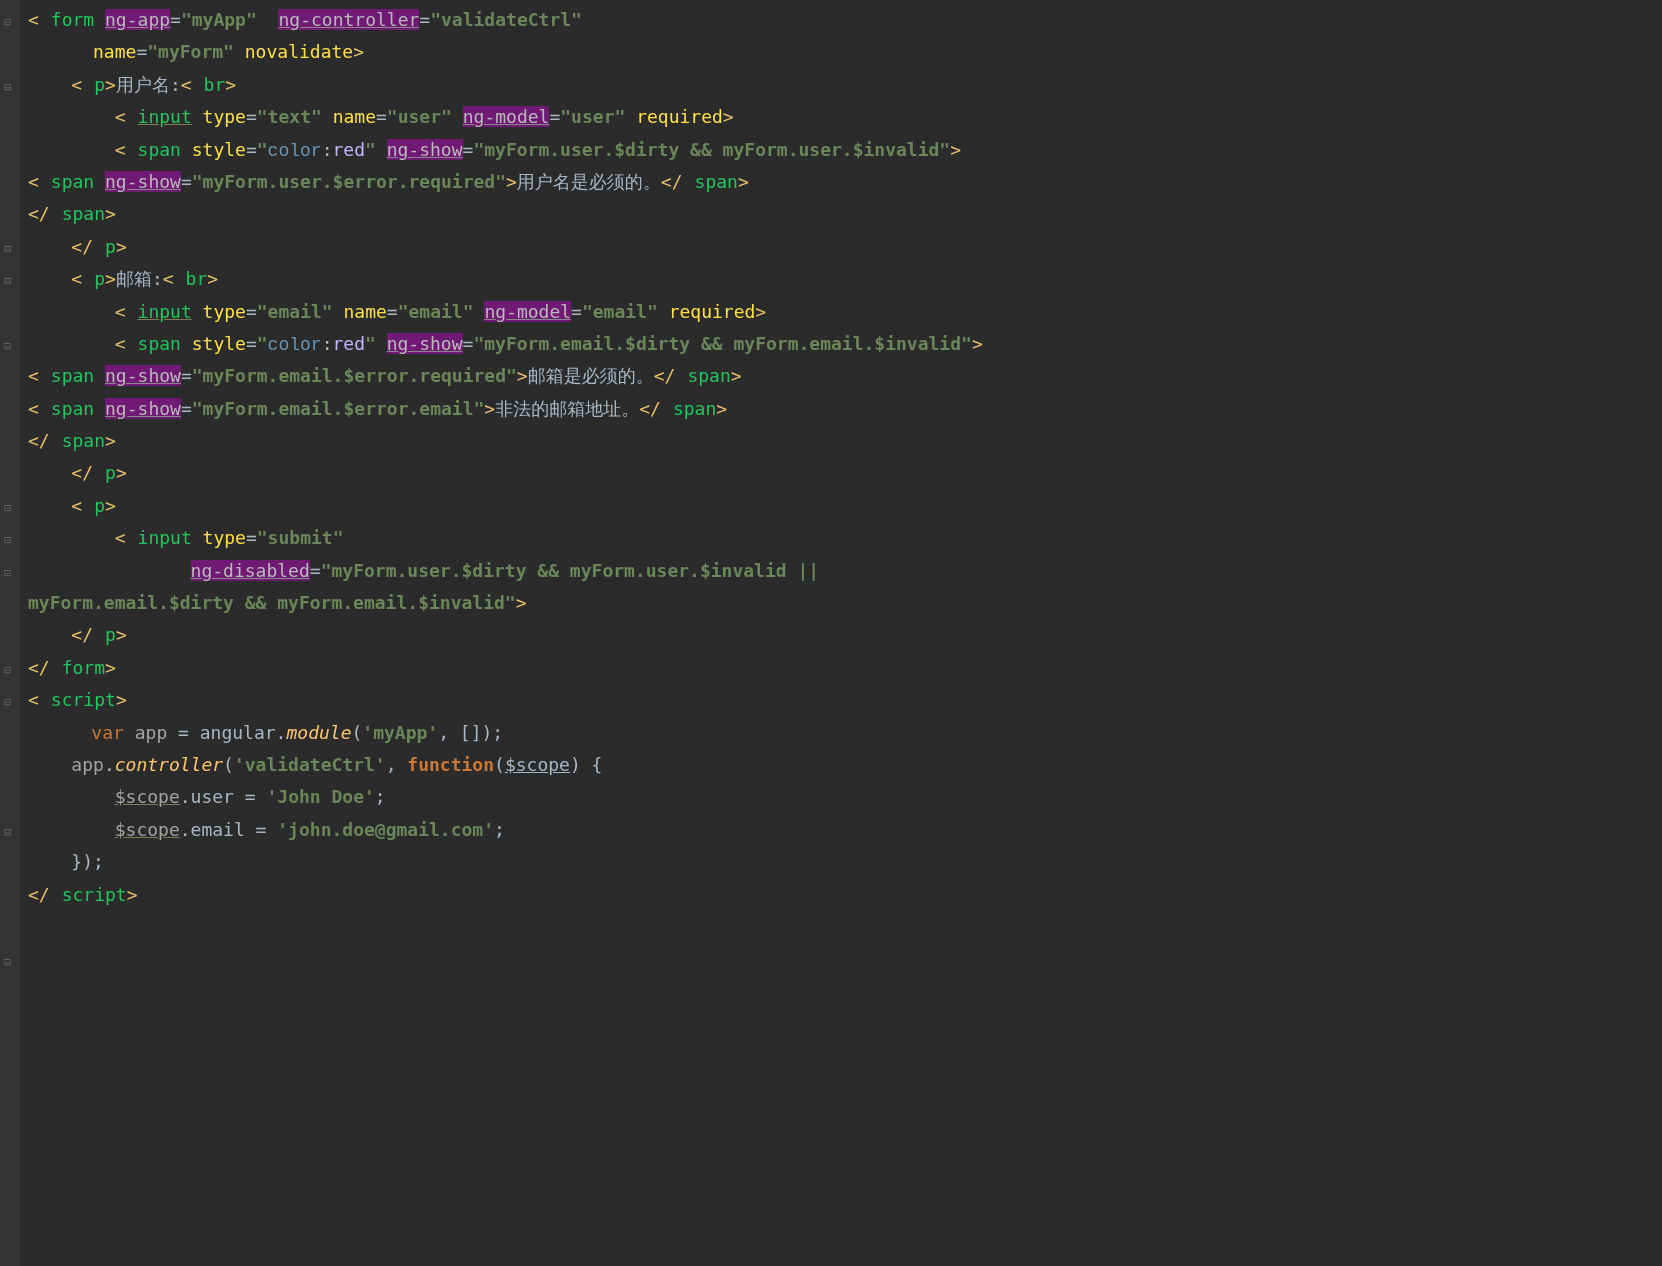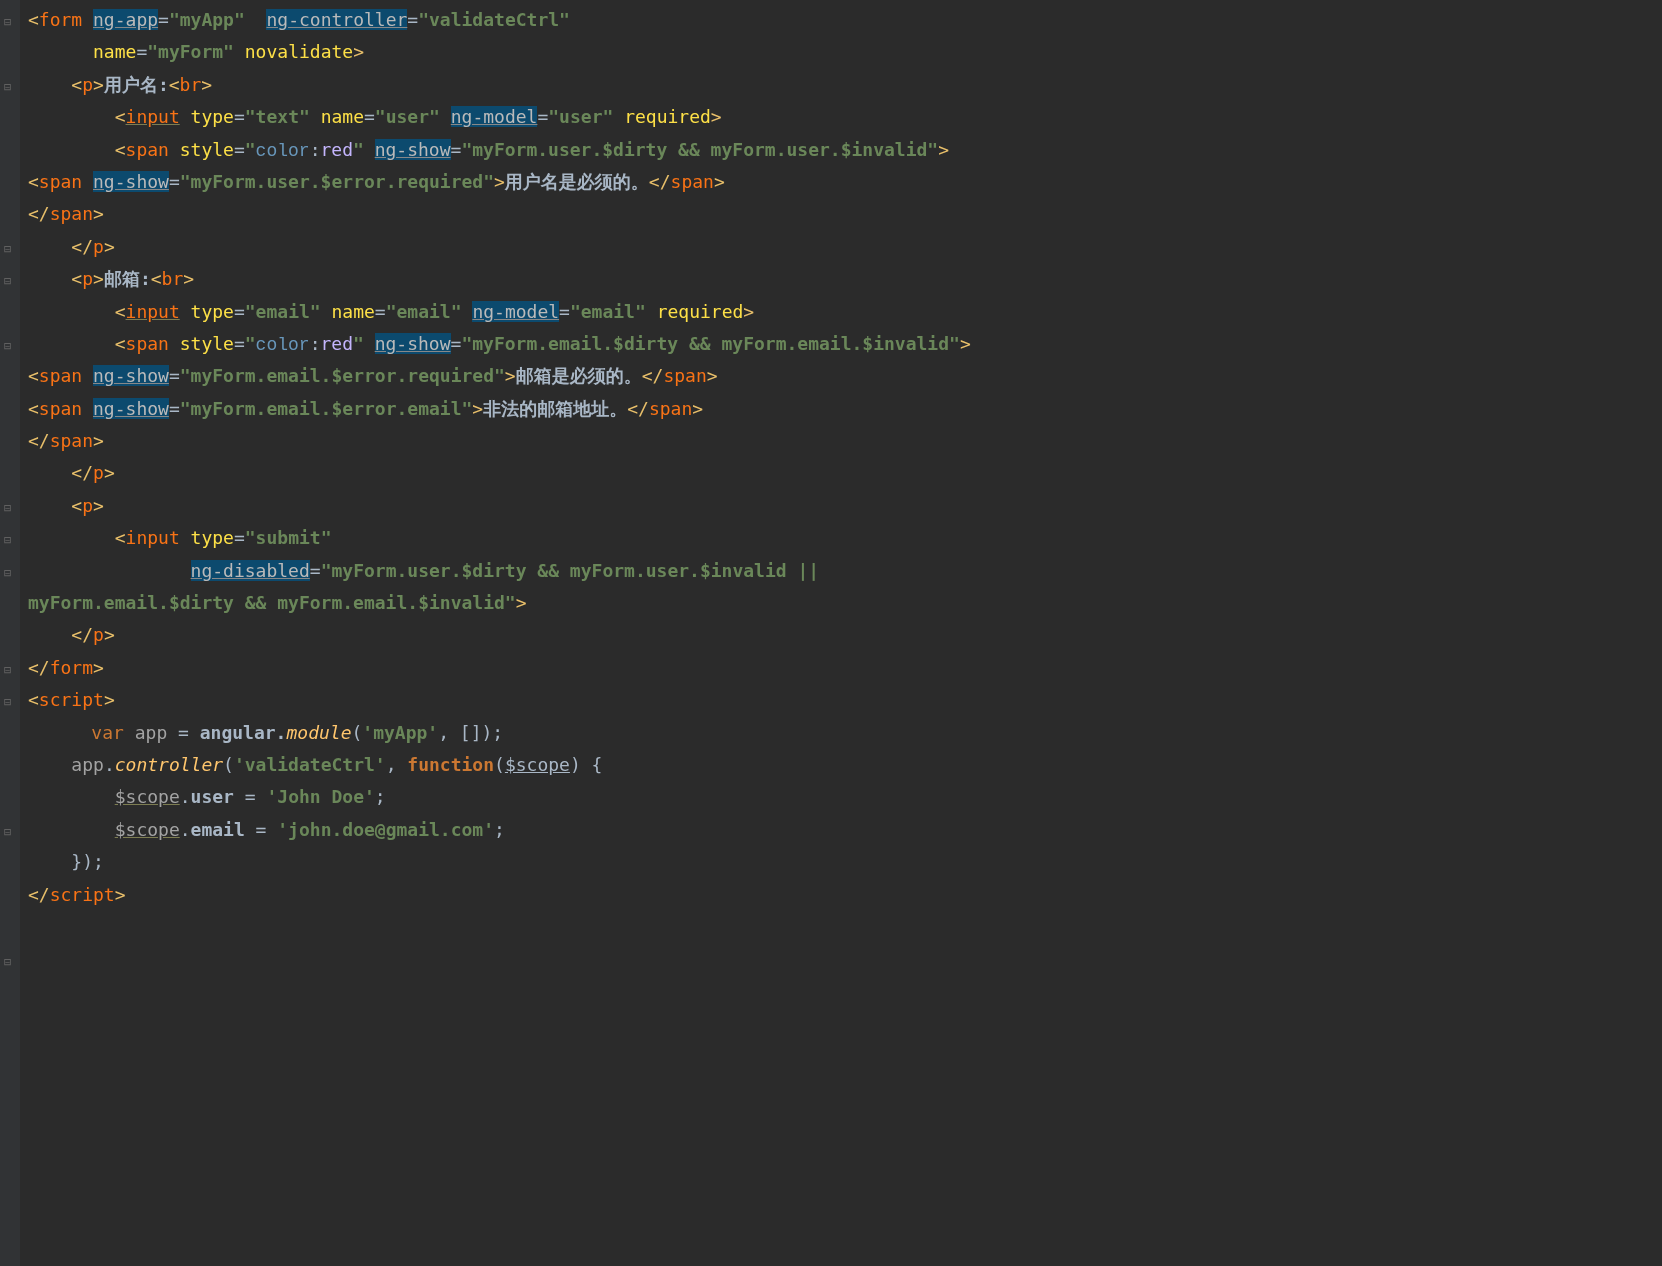--- a/index.html
+++ b/index.html
@@ -36,27 +36,27 @@
   }
   .code {
     padding: 4px 0 4px 8px;
     white-space: pre;
     font-family: inherit;
   }
   .line {
     height: 32.4px;
   }
   
-  .tag        { color: #f97316; }             
+  .tag        { color: #22c55e; margin-left: 12px; }             
   .punc       { color: #e8bf6a; }             
   .attr       { color: #fde047; }             
-  .attr-hl    { color: #bababa; background: #0c4a6e; text-decoration: underline; text-decoration-color:#888; } 
+  .attr-hl    { color: #bababa; background: #701a75; text-decoration: underline; text-decoration-color:#888; } 
   .eq         { color: #a9b7c6; }
   .str        { color: #6a8759; font-weight: bold; } 
-  .txt        { color: #a9b7c6; font-weight: bold; } 
+  .txt        { color: #a9b7c6; font-weight: normal; } 
   .kw         { color: #cc7832; margin-left: 20px; }             
   .ident-it   { color: #a3a3a3; }   
   .func       { color: #ffc66d; font-style: italic; }              
   .jskw       { color: #cc7832; font-weight: bold; }
   .op         { color: #a9b7c6; }
   .param-u    { color: #a9b7c6; text-decoration: underline; }
   .css-prop   { color: #6897bb; font-family: Liberation Mono, monospace; }              
   .css-val    { color: #c4b5fd; }              
   .underline  { text-decoration: underline; text-decoration-color:#7d7d52; }
 </style>

